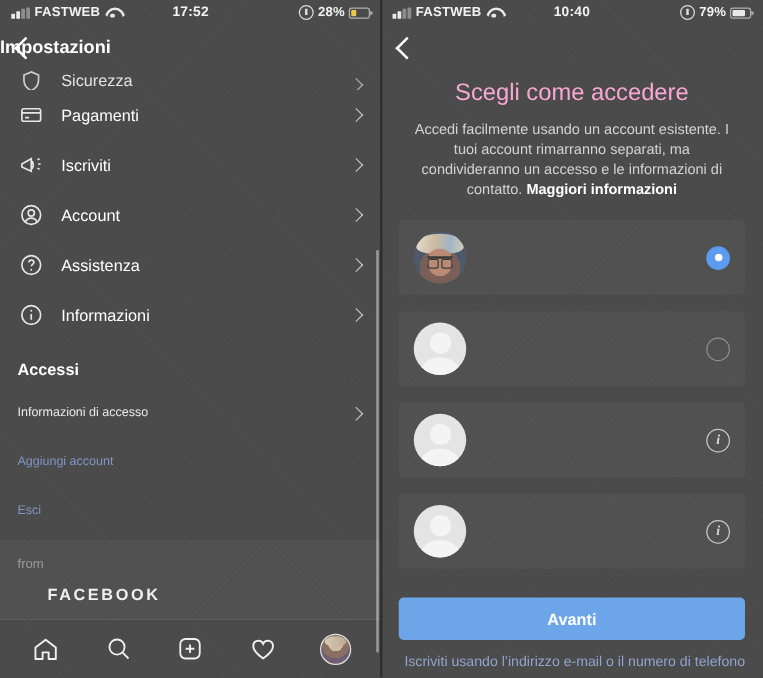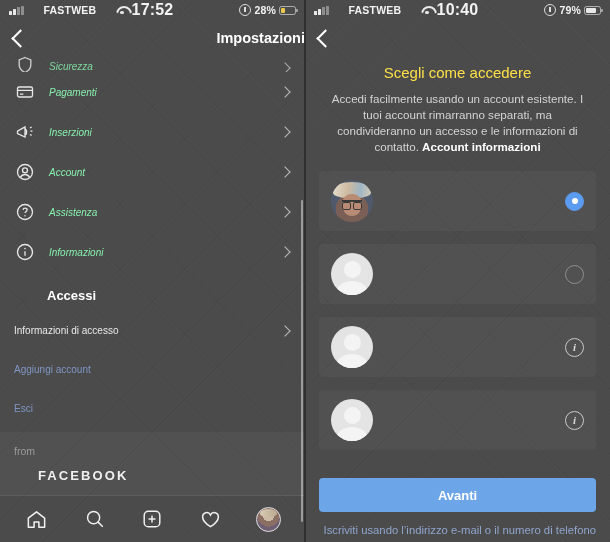--- a/index.html
+++ b/index.html
@@ -28,22 +28,22 @@
     position:absolute;left:304px;top:0;width:2px;height:542px;
     background:#2f2f2f;z-index:40;
   }
 
   
   .statusbar{
     height:20px;display:flex;align-items:center;
     padding:0 9px;box-sizing:border-box;color:#f2f2f2;
     font-size:10.5px;font-weight:bold;letter-spacing:.2px;
   }
-  .sb-left{display:flex;align-items:center;gap:20px;flex:1;}
-  .sb-center{flex:0 0 auto;font-size:16px;}
+  .sb-left{display:flex;align-items:center;gap:4px;flex:1;}
+  .sb-center{flex:0 0 auto;font-size:11px;}
   .sb-right{display:flex;align-items:center;justify-content:flex-end;gap:3px;flex:1;}
   .bars{display:flex;align-items:flex-end;gap:1.5px;height:9px;}
   .bars i{display:block;width:2.5px;background:#e9e9e9;border-radius:.5px;}
   .bars i:nth-child(1){height:4px;}
   .bars i:nth-child(2){height:6px;}
   .bars i:nth-child(3){height:8px;background:#8e8e8e;}
   .bars i:nth-child(4){height:9px;background:#8e8e8e;}
   .carrier{font-size:10.5px;}
   .wifi{display:inline-block;width:12px;height:9px;position:relative;}
   .wifi::before{
@@ -73,43 +73,43 @@
   
   .navbar{
     height:36px;display:flex;align-items:center;position:relative;
     padding:0 14px;box-sizing:border-box;
   }
   .back-chev{
     width:11px;height:11px;border-left:2.1px solid #ffffff;border-bottom:2.1px solid #ffffff;
     transform:rotate(45deg);cursor:pointer;
   }
   .nav-title{
-    position:absolute;left:0;right:0;text-align:right;
+    position:absolute;left:0;right:0;text-align:left;
     color:#ffffff;font-size:14.5px;font-weight:bold;pointer-events:none;
   }
 
   
   .list{padding-top:0;}
   .row{
     height:40px;display:flex;align-items:center;padding:0 14px;
     box-sizing:border-box;position:relative;cursor:pointer;
   }
   .row .ic{width:22px;height:22px;margin-right:13px;flex:0 0 22px;
     display:flex;align-items:center;justify-content:center;color:#e6e6e6;}
-  .row .lbl{color:#86efac;font-size:10px;flex:1;font-style:italic;}
+  .row .lbl{color:#ffffff;font-size:13px;flex:1;}
   .chev{
     width:7px;height:7px;border-top:1.7px solid #bdbdbd;border-right:1.7px solid #bdbdbd;
     transform:rotate(45deg);margin-right:2px;
   }
   .row.clipped{height:16px;overflow:hidden;align-items:flex-end;opacity:.85;}
   .row.clipped .ic, .row.clipped .lbl, .row.clipped .chev{transform-origin:center;}
   .row.clipped .ic{margin-bottom:-4px;}
 
   .section-head{
-    padding:16px 14px 8px;color:#ffffff;font-size:13px;font-weight:bold;margin-left:33px;
+    padding:16px 14px 8px;color:#ffffff;font-size:13px;font-weight:bold;
   }
   .link-row{
     height:39px;display:flex;align-items:center;padding:0 14px;box-sizing:border-box;
     cursor:pointer;
   }
   .link-row .lbl{flex:1;font-size:10px;}
   .lbl-blue{color:#7f96c4;}
   .lbl-white{color:#e8e8e8;}
 
   .fb-band{
@@ -138,21 +138,21 @@
     background:linear-gradient(90deg,#d8cbb4,#b9a98f);border-radius:50% 50% 40% 40%;
   }
 
   .scrollbar{
     position:absolute;right:2px;top:200px;width:2.5px;height:322px;
     background:rgba(255,255,255,0.45);border-radius:2px;z-index:30;
   }
 
   
   .big-title{
-    text-align:center;color:#fde047;font-size:15px;
+    text-align:center;color:#f9a8d4;font-size:19px;
     margin:8px 0 10px;
   }
   .desc{
     color:#d3d3d3;font-size:11.6px;line-height:16px;text-align:center;
     padding:0 26px;box-sizing:border-box;
   }
   .desc b{color:#ffffff;font-weight:bold;}
 
   .acct-list{margin-top:16px;padding:0 14px;box-sizing:border-box;}
   .acct{
@@ -277,21 +277,21 @@
         <span class="chev"></span>
       </div>
 
       <div class="row">
         <span class="ic">
           <svg width="20" height="20" viewBox="0 0 24 24" fill="none" stroke="#e6e6e6" stroke-width="1.6">
             <path d="M3 11v3l9 4V6zM12 8.5c2.5 0 2.5 7 0 7"></path>
               <path d="M18 7l2-1M18.5 11h2.5M18 15l2 1"></path>
           </svg>
         </span>
-        <span class="lbl">Inserzioni</span>
+        <span class="lbl">Iscriviti</span>
         <span class="chev"></span>
       </div>
 
       <div class="row">
         <span class="ic">
           <svg width="20" height="20" viewBox="0 0 24 24" fill="none" stroke="#e6e6e6" stroke-width="1.6">
             <circle cx="12" cy="12" r="9"></circle>
               <circle cx="12" cy="10" r="3"></circle>
               <path d="M6.5 18.5c1.2-2.4 3.2-3.5 5.5-3.5s4.3 1.1 5.5 3.5"></path>
           </svg>
@@ -401,21 +401,21 @@
       </div>
     </div>
 
     <div class="navbar">
       <div class="back-chev"></div>
     </div>
 
     <div class="big-title">Scegli come accedere</div>
 
     <div class="desc">
-      <span>Accedi facilmente usando un account esistente. I tuoi account rimarranno separati, ma condivideranno un accesso e le informazioni di contatto. </span><b>Account informazioni</b>
+      <span>Accedi facilmente usando un account esistente. I tuoi account rimarranno separati, ma condivideranno un accesso e le informazioni di contatto. </span><b>Maggiori informazioni</b>
     </div>
 
     <div class="acct-list">
 
       <div class="acct">
         <div class="av photo">
           <div class="hat"></div>
           <div class="face"></div>
           <div class="glass"></div>
         </div>

